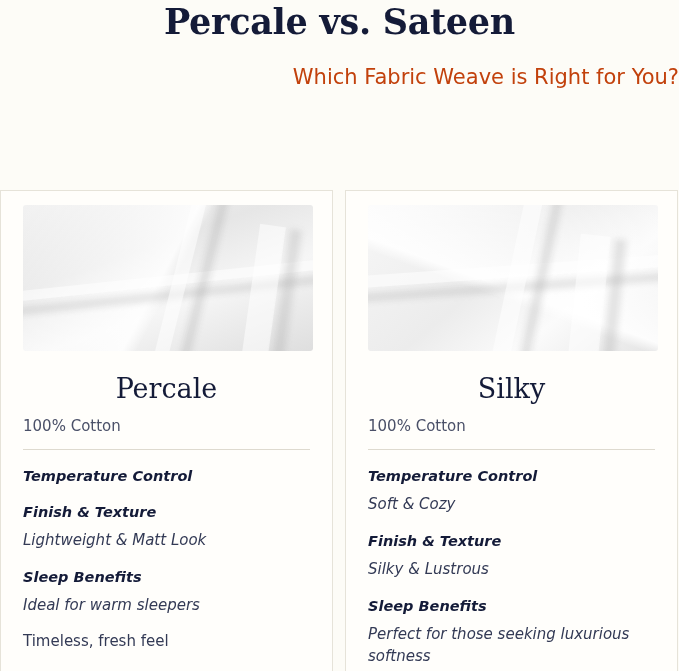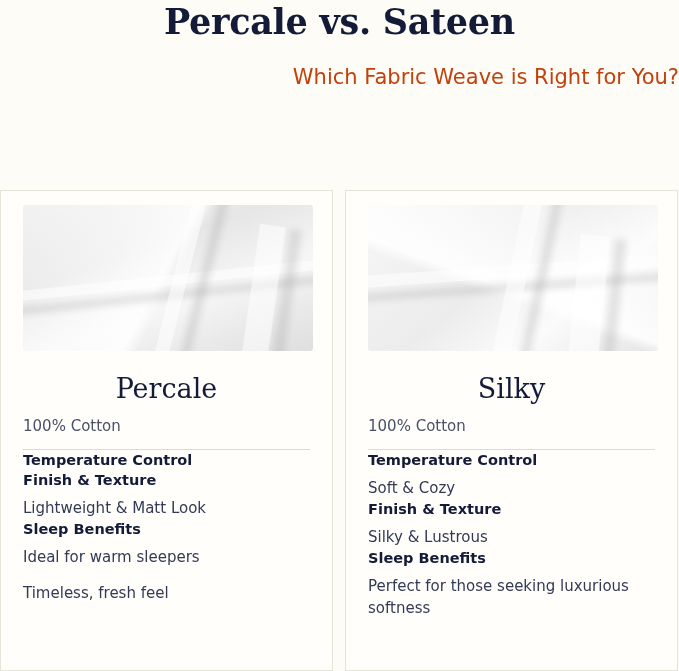--- a/index.html
+++ b/index.html
@@ -104,21 +104,22 @@
     font-size: 15px;
     color: #4a5068;
     margin: 12px 0 0 0;
   }
   .divider {
     border: none;
     border-top: 1px solid #dedacf;
     margin: 14px 0 0 0;
   }
   .feature {
-    margin-top: 0;
+    margin-top: 16px;
+    font-style: italic;
   }
   .feature-label {
     font-family: "DejaVu Sans", sans-serif;
     font-size: 14.5px;
     font-weight: bold;
     color: #141b38;
     line-height: 20px;
   }
   .feature-value {
     font-family: "DejaVu Sans", sans-serif;

